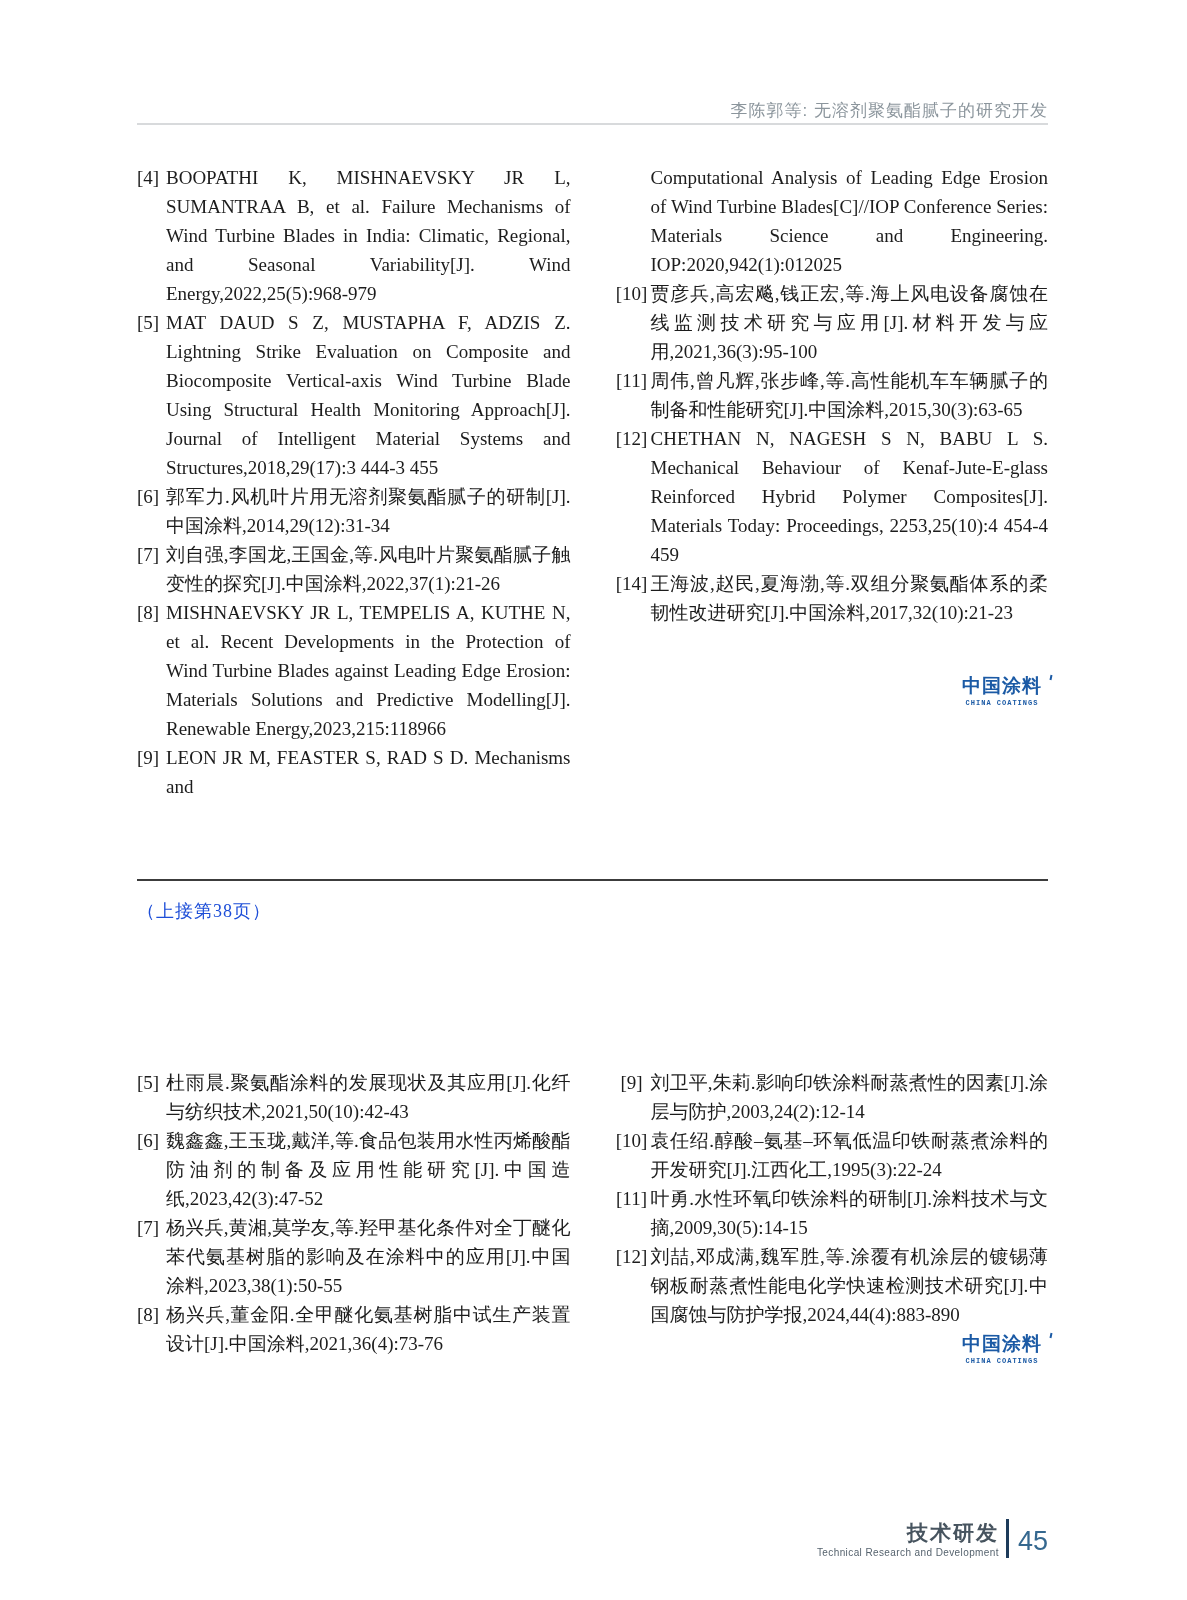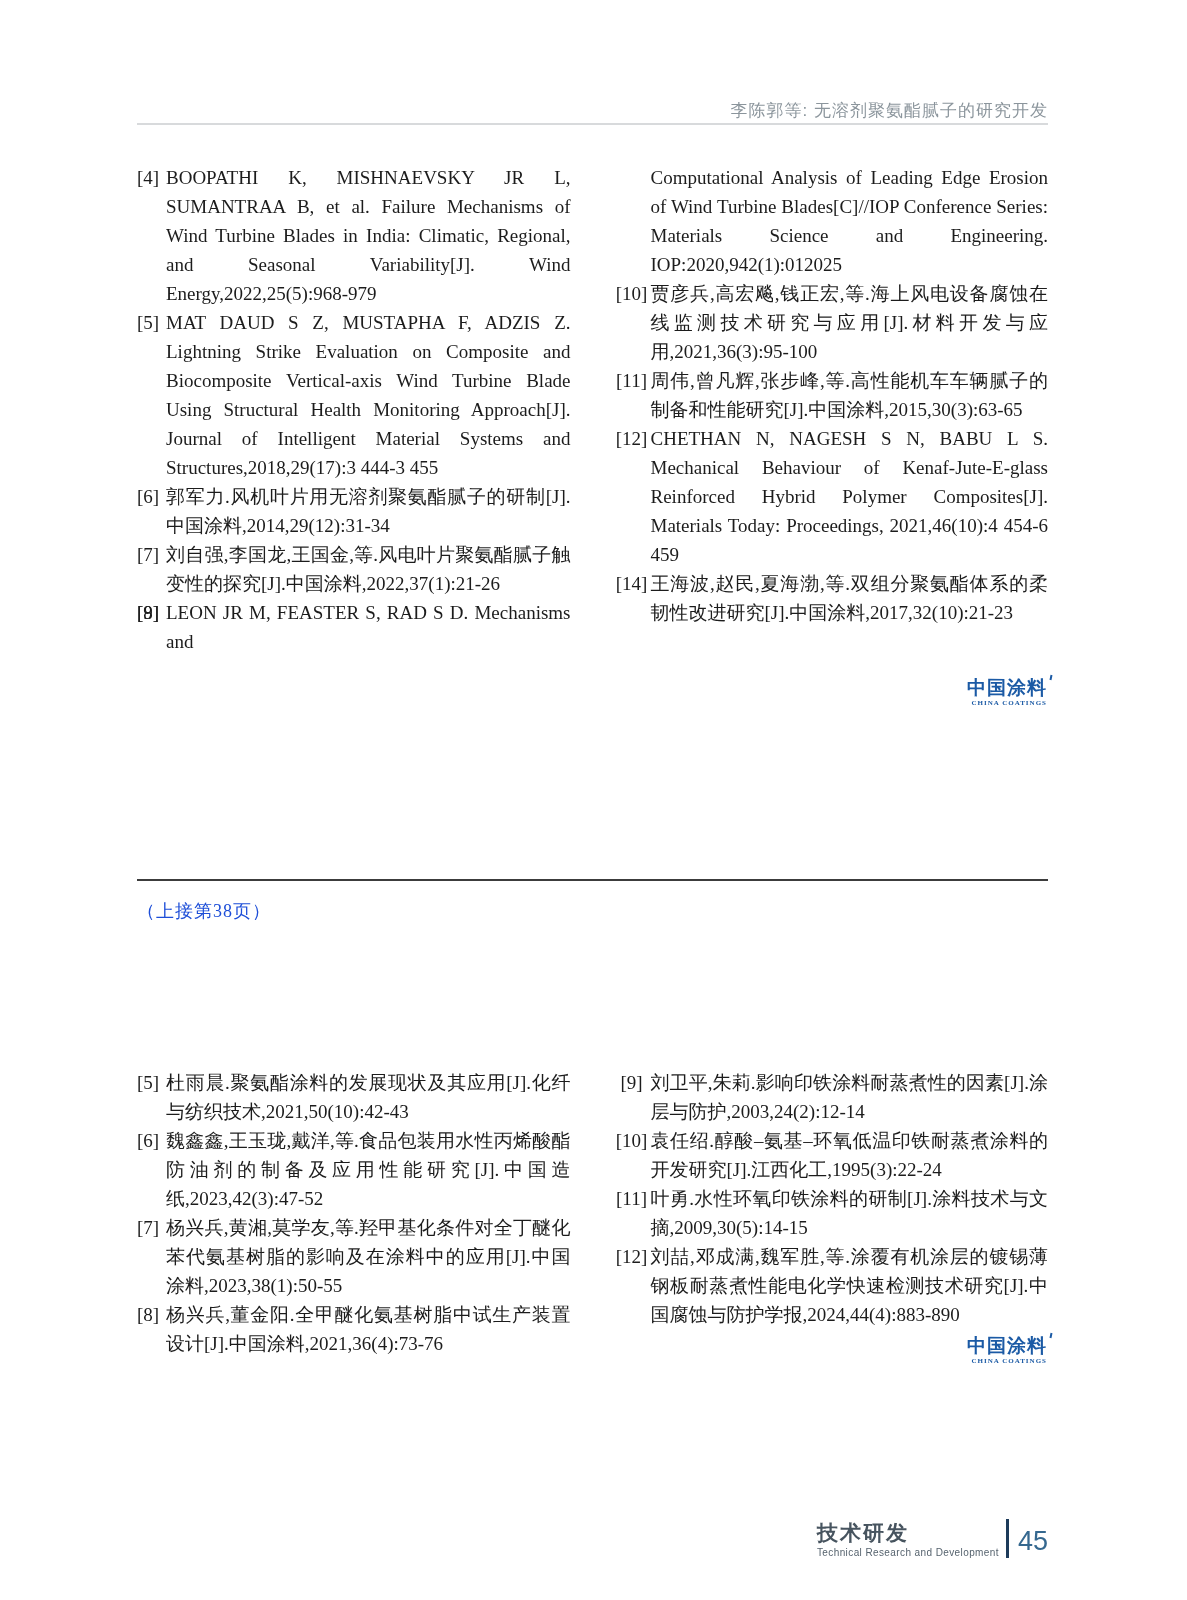--- a/index.html
+++ b/index.html
@@ -41,23 +41,23 @@
   .col-right .ref .num{width:34px;text-align:center;}
   .ref{
     position:relative;padding-left:29px;
     text-align:justify;
   }
   .ref .num{
     position:absolute;left:0;top:0;width:27px;
     text-align:left;
   }
   .logo{
-    position:absolute;width:90px;text-align:right;
+    position:absolute;width:90px;text-align:center;
     color:#1b5aa5;
-    font-family:Liberation Serif, serif;
+    font-family:Liberation Mono, monospace;
     line-height:1;
   }
   .logo-1{top:662px;left:957px;}
   .logo-2{top:1320px;left:957px;}
   .logo-cn{
     position:relative;display:inline-block;
     font-size:19px;font-weight:bold;letter-spacing:1px;
     color:#1b5aa5;
   }
   .logo-tick{
@@ -67,20 +67,21 @@
   }
   .logo-en{
     font-size:7px;font-weight:bold;letter-spacing:1px;
     color:#1b5aa5;margin-top:3px;white-space:nowrap;
   }
   .footer{
     position:absolute;top:1503px;left:137px;width:911px;
     display:flex;justify-content:flex-end;align-items:stretch;
   }
   .footer-titles{
+    text-align:right;
     font-family:"Liberation Sans","DejaVu Sans",sans-serif;
     padding-right:7px;
   }
   .footer-cn{
     font-size:21px;font-weight:bold;color:#47545f;letter-spacing:2px;
     line-height:1.05;margin-top:3px;
   }
   .footer-en{
     font-size:10px;color:#56636e;letter-spacing:0.4px;margin-top:3px;
     white-space:nowrap;
@@ -101,28 +102,28 @@
 
   <div class="running-head">李陈郭等: 无溶剂聚氨酯腻子的研究开发</div>
   <div class="head-rule"></div>
 
   <div class="refs refs-top">
     <div class="col col-left" id="refs-top-left">
         <div class="ref"><span class="num">[4]</span><span>BOOPATHI K, MISHNAEVSKY JR L, SUMANTRAA B, et al. Failure Mechanisms of Wind Turbine Blades in India: Climatic, Regional, and Seasonal Variability[J]. Wind Energy,2022,25(5):968-979</span></div>
         <div class="ref"><span class="num">[5]</span><span>MAT DAUD S Z, MUSTAPHA F, ADZIS Z. Lightning Strike Evaluation on Composite and Biocomposite Vertical-axis Wind Turbine Blade Using Structural Health Monitoring Approach[J]. Journal of Intelligent Material Systems and Structures,2018,29(17):3 444-3 455</span></div>
         <div class="ref"><span class="num">[6]</span><span>郭军力.风机叶片用无溶剂聚氨酯腻子的研制[J].中国涂料,2014,29(12):31-34</span></div>
         <div class="ref"><span class="num">[7]</span><span>刘自强,李国龙,王国金,等.风电叶片聚氨酯腻子触变性的探究[J].中国涂料,2022,37(1):21-26</span></div>
-        <div class="ref"><span class="num">[8]</span></div>
+        <div class="ref"><span class="num">[8]</span><span>MISHNAEVSKY JR L, TEMPELIS A, KUTHE N, et al. Recent Developments in the Protection of Wind Turbine Blades against Leading Edge Erosion: Materials Solutions and Predictive Modelling[J]. Renewable Energy,2023,215:118966</span></div>
         <div class="ref"><span class="num">[9]</span><span>LEON JR M, FEASTER S, RAD S D. Mechanisms and</span></div>
       </div>
     <div class="col col-right" id="refs-top-right">
         <div class="ref"><span class="num"></span><span>Computational Analysis of Leading Edge Erosion of Wind Turbine Blades[C]//IOP Conference Series: Materials Science and Engineering. IOP:2020,942(1):012025</span></div>
         <div class="ref"><span class="num">[10]</span><span>贾彦兵,高宏飚,钱正宏,等.海上风电设备腐蚀在线监测技术研究与应用[J].材料开发与应用,2021,36(3):95-100</span></div>
         <div class="ref"><span class="num">[11]</span><span>周伟,曾凡辉,张步峰,等.高性能机车车辆腻子的制备和性能研究[J].中国涂料,2015,30(3):63-65</span></div>
-        <div class="ref"><span class="num">[12]</span><span>CHETHAN N, NAGESH S N, BABU L S. Mechanical Behaviour of Kenaf-Jute-E-glass Reinforced Hybrid Polymer Composites[J]. Materials Today: Proceedings, 2021,46(10):4 454-6 459</span></div>
+        <div class="ref"><span class="num">[12]</span><span>CHETHAN N, NAGESH S N, BABU L S. Mechanical Behaviour of Kenaf-Jute-E-glass Reinforced Hybrid Polymer Composites[J]. Materials Today: Proceedings, 2253,25(10):4 454-4 459</span></div>
         <div class="ref"><span class="num">[14]</span><span>王海波,赵民,夏海渤,等.双组分聚氨酯体系的柔韧性改进研究[J].中国涂料,2017,32(10):21-23</span></div>
       </div>
   </div>
 
   <div class="logo logo-1">
     <span class="logo-cn">中国涂料</span><span class="logo-tick"></span>
     <div class="logo-en">CHINA COATINGS</div>
   </div>
 
   <div class="mid-rule"></div>

